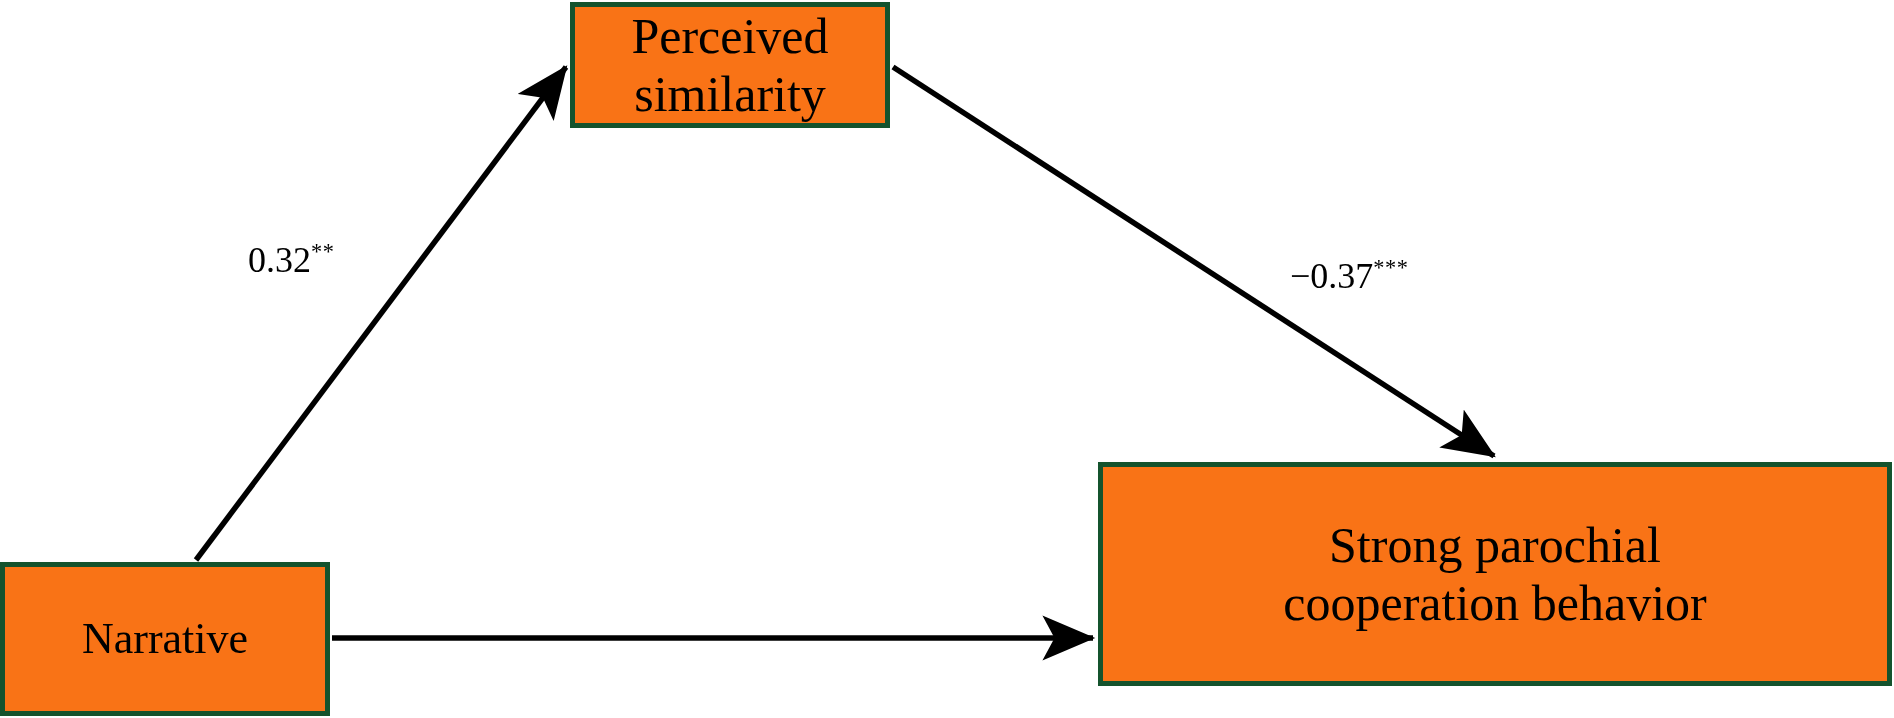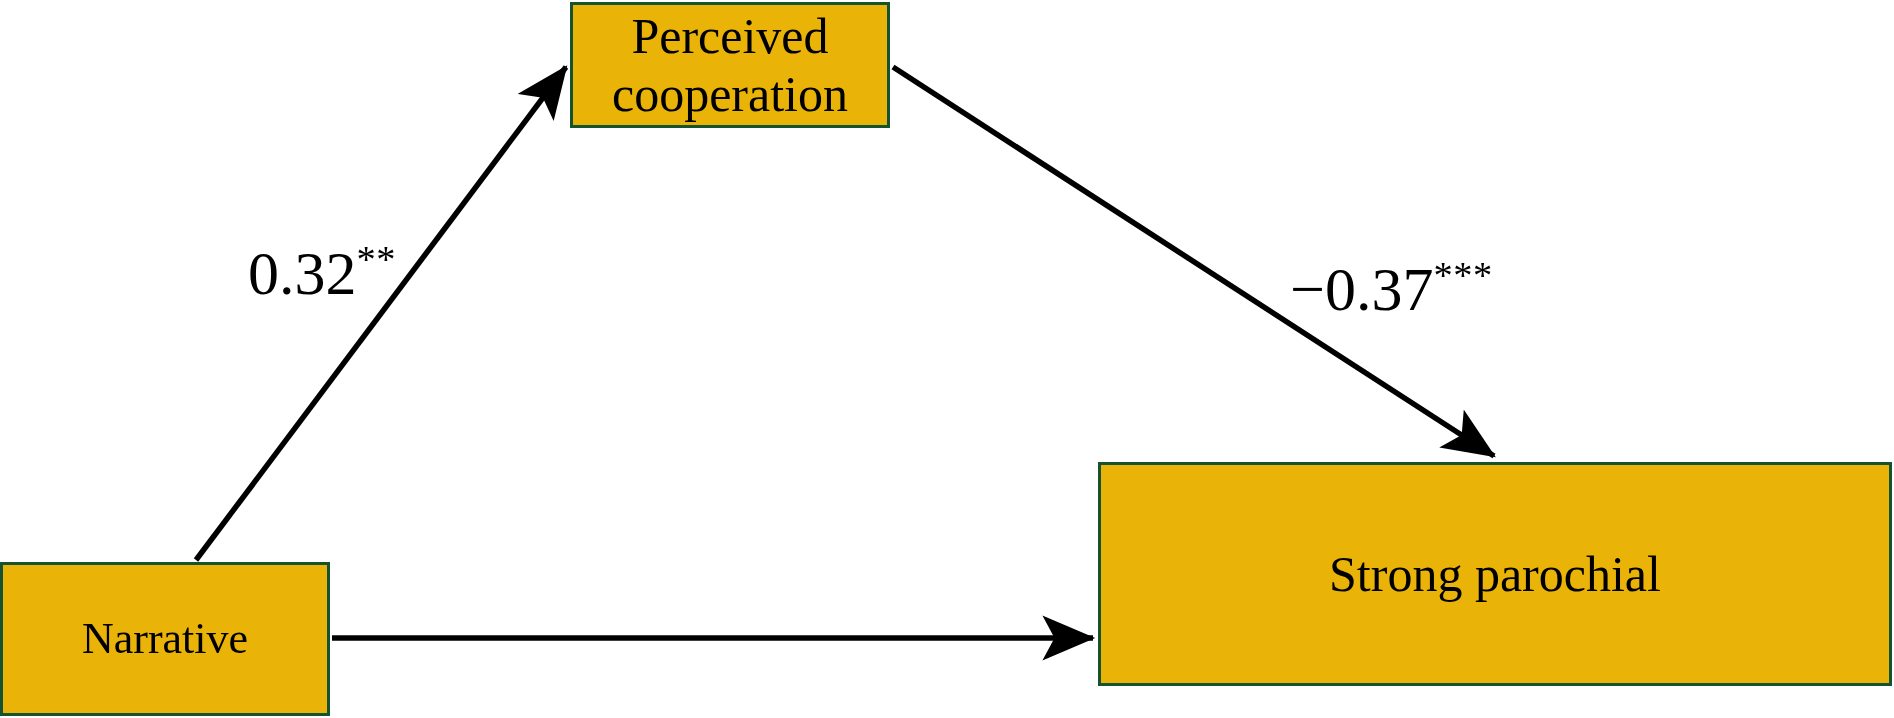--- a/index.html
+++ b/index.html
@@ -22,22 +22,22 @@
   .path-svg {
     position: absolute;
     left: 0;
     top: 0;
     width: 1894px;
     height: 718px;
   }
   .node-box {
     position: absolute;
     box-sizing: border-box;
-    border: 3px solid #14532d;
-    background: #eab308;
+    border: 5px solid #14532d;
+    background: #f97316;
     display: flex;
     flex-direction: column;
     align-items: center;
     justify-content: center;
     text-align: center;
     line-height: 1.16;
     z-index: 3;
   }
   .node-line {
     display: block;
@@ -61,21 +61,21 @@
   #node-outcome {
     left: 1098px;
     top: 462px;
     width: 794px;
     height: 224px;
     font-size: 50px;
   }
   
   .edge-label {
     position: absolute;
-    font-size: 62px;
+    font-size: 36px;
     line-height: 1;
     white-space: nowrap;
     z-index: 4;
   }
   .edge-label sup {
     font-size: 0.62em;
     line-height: 0;
     vertical-align: super;
     letter-spacing: 0.5px;
   }
@@ -106,29 +106,30 @@
 
     <line x1="196" y1="560" x2="566" y2="67" stroke="#000000" stroke-width="5.5" marker-end="url(#arrowhead)"></line>
 
     <line x1="893" y1="67" x2="1494" y2="456" stroke="#000000" stroke-width="5.5" marker-end="url(#arrowhead)"></line>
 
     <line x1="332" y1="638" x2="1093" y2="638" stroke="#000000" stroke-width="5.5" marker-end="url(#arrowhead)"></line>
   </svg>
 
   <div class="node-box" id="node-mediator">
     <span class="node-line">Perceived</span>
-    <span class="node-line">cooperation</span>
+    <span class="node-line">similarity</span>
   </div>
 
   <div class="node-box" id="node-predictor">
     <span class="node-line">Narrative</span>
   </div>
 
   <div class="node-box" id="node-outcome">
     <span class="node-line">Strong parochial</span>
+    <span class="node-line">cooperation behavior</span>
   </div>
 
   <div class="edge-label" id="label-a">
     <span>0.32</span><sup>**</sup>
   </div>
 
   <div class="edge-label" id="label-b">
     <span>−0.37</span><sup>***</sup>
   </div>
 

